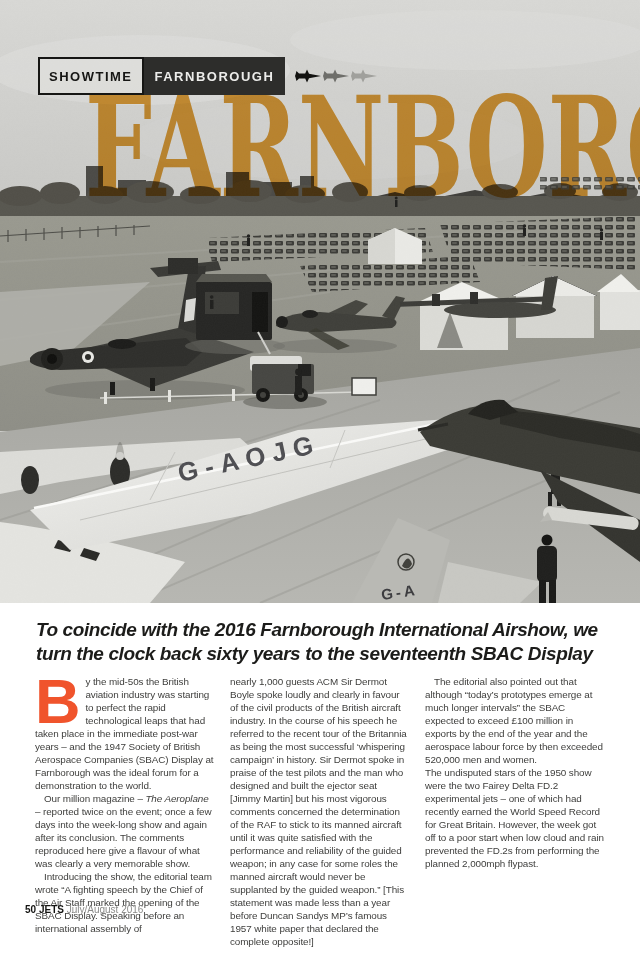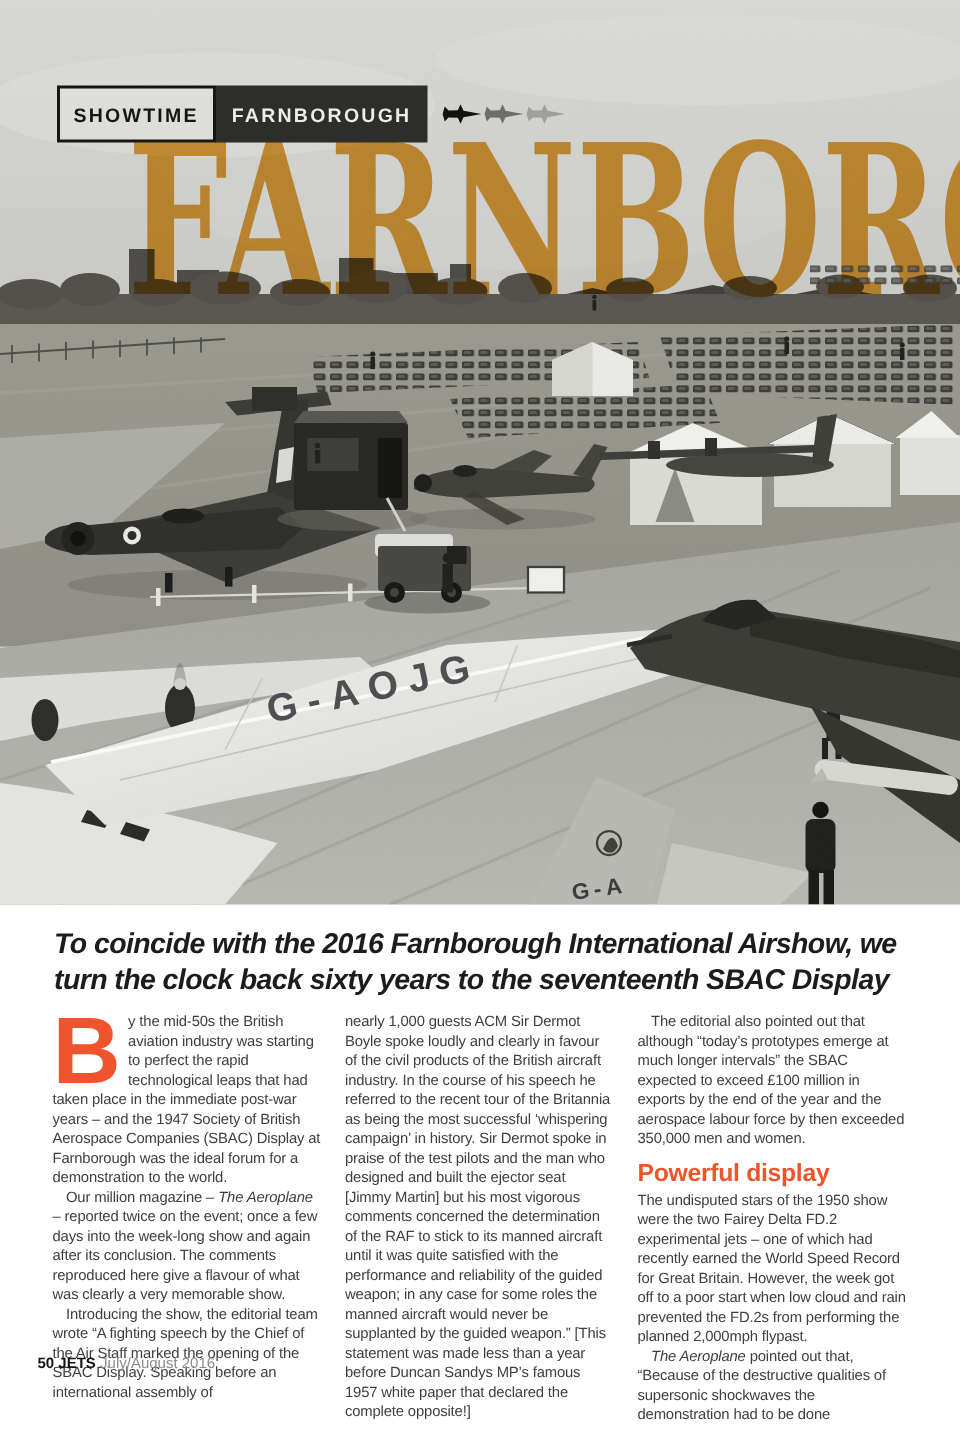--- a/index.html
+++ b/index.html
@@ -326,26 +326,24 @@
   <div class="col">
       <p class="para"><span class="dropcap">B</span><span>y the mid-50s the British aviation industry was starting to perfect the rapid technological leaps that had taken place in the immediate post-war years – and the 1947 Society of British Aerospace Companies (SBAC) Display at Farnborough was the ideal forum for a demonstration to the world.</span></p>
       <p class="para indent"><span>Our million magazine – </span><i>The Aeroplane</i><span> – reported twice on the event; once a few days into the week-long show and again after its conclusion. The comments reproduced here give a flavour of what was clearly a very memorable show.</span></p>
       <p class="para indent"><span>Introducing the show, the editorial team wrote “A fighting speech by the Chief of the Air Staff marked the opening of the SBAC Display. Speaking before an international assembly of</span></p>
     </div>
   <div class="col">
       <p class="para"><span>nearly 1,000 guests ACM Sir Dermot Boyle spoke loudly and clearly in favour of the civil products of the British aircraft industry. In the course of his speech he referred to the recent tour of the Britannia as being the most successful ‘whispering campaign’ in history. Sir Dermot spoke in praise of the test pilots and the man who designed and built the ejector seat [Jimmy Martin] but his most vigorous comments concerned the determination of the RAF to stick to its manned aircraft until it was quite satisfied with the performance and reliability of the guided weapon; in any case for some roles the manned aircraft would never be supplanted by the guided weapon.” [This statement was made less than a year before Duncan Sandys MP’s famous 1957 white paper that declared the complete opposite!]</span></p>
     </div>
   <div class="col">
     <div>
-        <p class="para indent"><span>The editorial also pointed out that although “today’s prototypes emerge at much longer intervals” the SBAC expected to exceed £100 million in exports by the end of the year and the aerospace labour force by then exceeded 350,000 men and women.</span></p>
+        <p class="para indent"><span>The editorial also pointed out that although “today’s prototypes emerge at much longer intervals” the SBAC expected to exceed £100 million in exports by the end of the year and the aerospace labour force by then exceeded 520,000 men and women.</span></p>
       </div>
-    <div class="subhead">Powerful display</div>
     <div>
         <p class="para"><span>The undisputed stars of the 1950 show were the two Fairey Delta FD.2 experimental jets – one of which had recently earned the World Speed Record for Great Britain. However, the week got off to a poor start when low cloud and rain prevented the FD.2s from performing the planned 2,000mph flypast.</span></p>
-        <p class="para indent"><i>The Aeroplane</i><span> pointed out that, “Because of the destructive qualities of supersonic shockwaves the demonstration had to be done</span></p>
       </div>
   </div>
 </div>
 
 <div class="footer">
   <span class="pg">50</span>
   <span> </span>
   <span class="mag">JETS</span>
   <span> </span>
   <span>July/August 2016</span>

